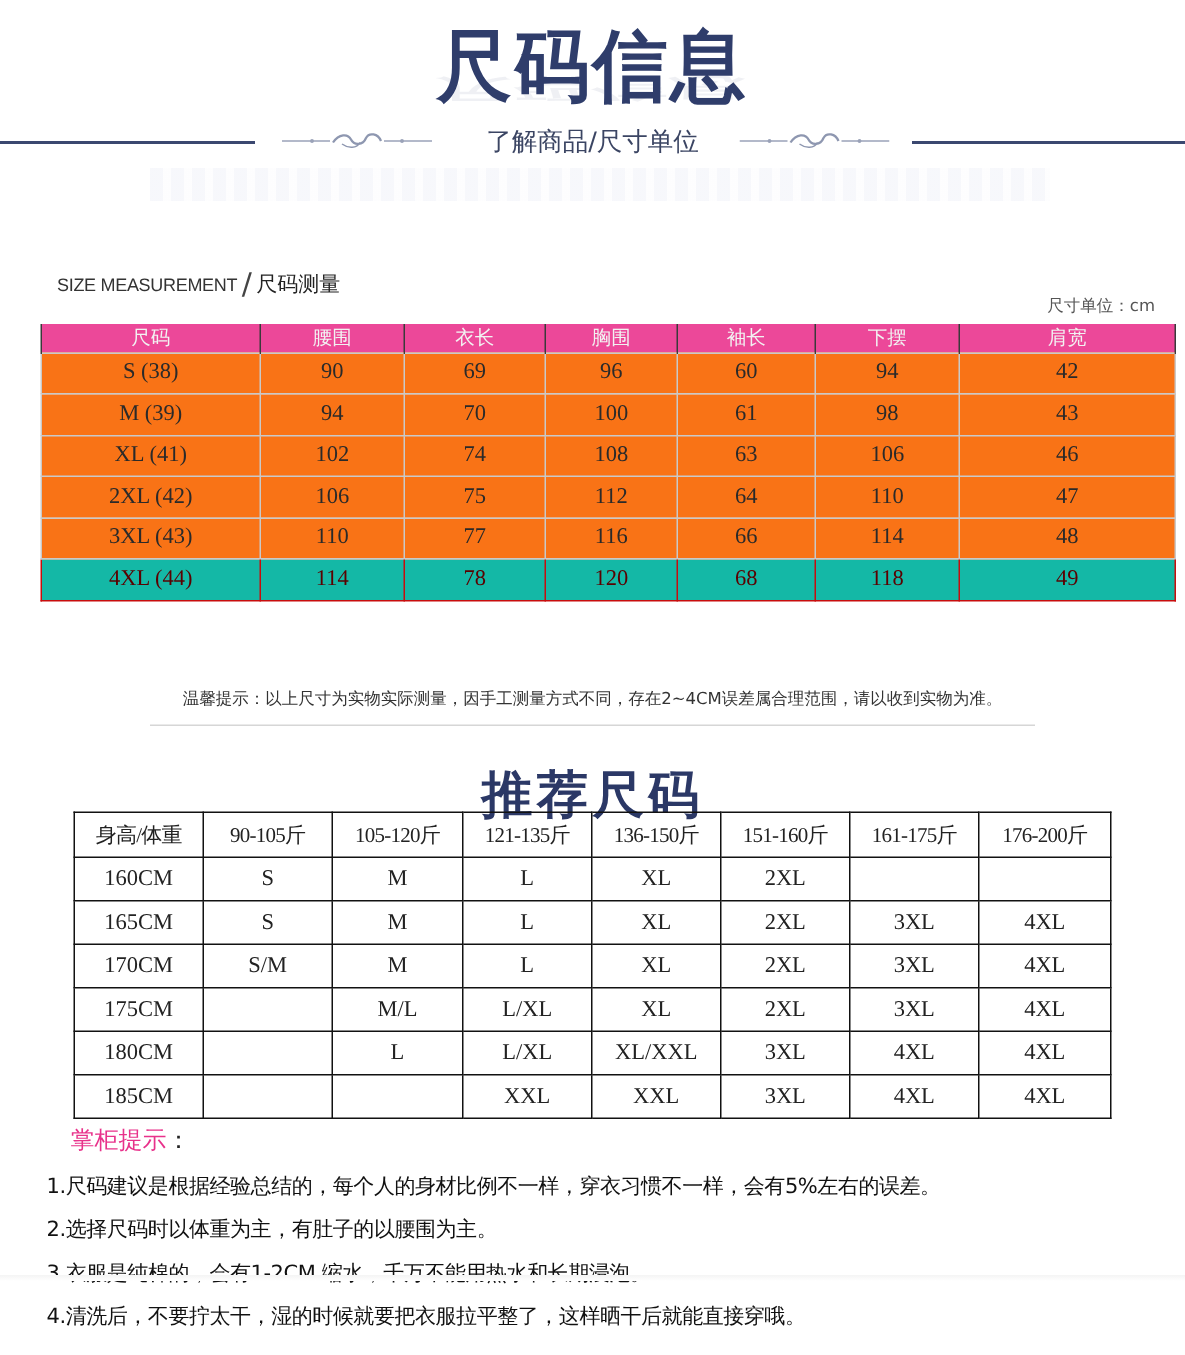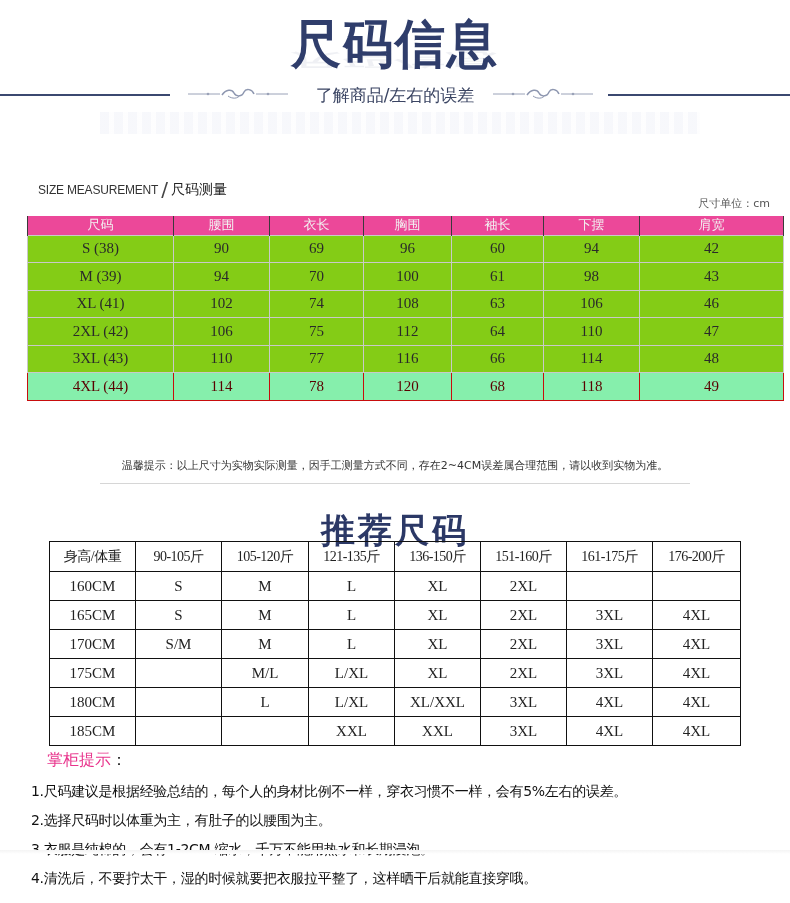--- a/index.html
+++ b/index.html
@@ -53,24 +53,24 @@
     border-collapse: collapse; table-layout: fixed;
     font-family: "Liberation Serif", serif;
   }
   .measure-table th {
     background: #ec4899; color: #f2f2f2; font-weight: normal; height: 19px;
     font-family: "DejaVu Sans", sans-serif; font-size: 13px;
     border-left: 1px solid #3a3a3a; border-right: 1px solid #3a3a3a;
   }
   .measure-table td {
     height: 27.5px; text-align: center; font-size: 15px; color: #2a2a2a;
-    border: 1px solid #c9c9c9; background: #84cc16;
+    border: 1px solid #c9c9c9; background: #f97316;
   }
   .measure-table tr.highlight td {
-    background: #86efac; color: #5a0000; border-color: #c80d0d;
+    background: #14b8a6; color: #5a0000; border-color: #c80d0d;
   }
 
   .tip-line {
     position: absolute; left: 0; top: 458px; width: 790px; text-align: center;
     font-size: 11px; color: #333;
   }
   .tip-rule {
     position: absolute; left: 100px; top: 483px; width: 590px; height: 1px; background: #d6d6d6;
   }
 
@@ -124,21 +124,21 @@
   <svg class="ornament right" viewBox="0 0 100 14">
     <line x1="0" y1="7" x2="32" y2="7" stroke="#9aa2b8" stroke-width="1"></line>
     <circle cx="20" cy="7" r="1.3" fill="#9aa2b8"></circle>
     <path d="M34 8 C38 2, 44 2, 46 6 C48 10, 54 10, 56 5 C58 1, 64 2, 66 7" fill="none" stroke="#8e97b0" stroke-width="1.5"></path>
     <path d="M40 9 C44 12, 50 12, 52 8" fill="none" stroke="#8e97b0" stroke-width="1"></path>
     <line x1="68" y1="7" x2="100" y2="7" stroke="#9aa2b8" stroke-width="1"></line>
     <circle cx="80" cy="7" r="1.3" fill="#9aa2b8"></circle>
   </svg>
   <div class="line-long right"></div>
 </div>
-<div class="subtitle">了解商品/左右的误差</div>
+<div class="subtitle">了解商品/尺寸单位</div>
 <div class="ghost-strip"></div>
 
 <div class="section-label">
   <span class="en">SIZE MEASUREMENT</span><span class="slash">/</span><span class="cn">尺码测量</span>
 </div>
 <div class="unit-note">尺寸单位：cm</div>
 
 <table class="measure-table">
   <colgroup>
     <col style="width:146px">

